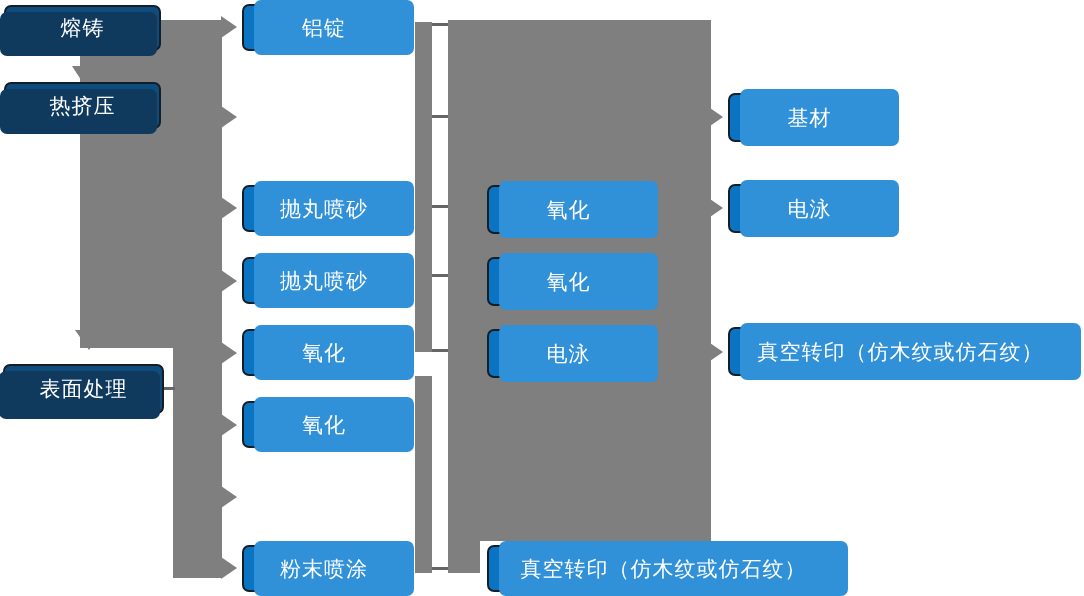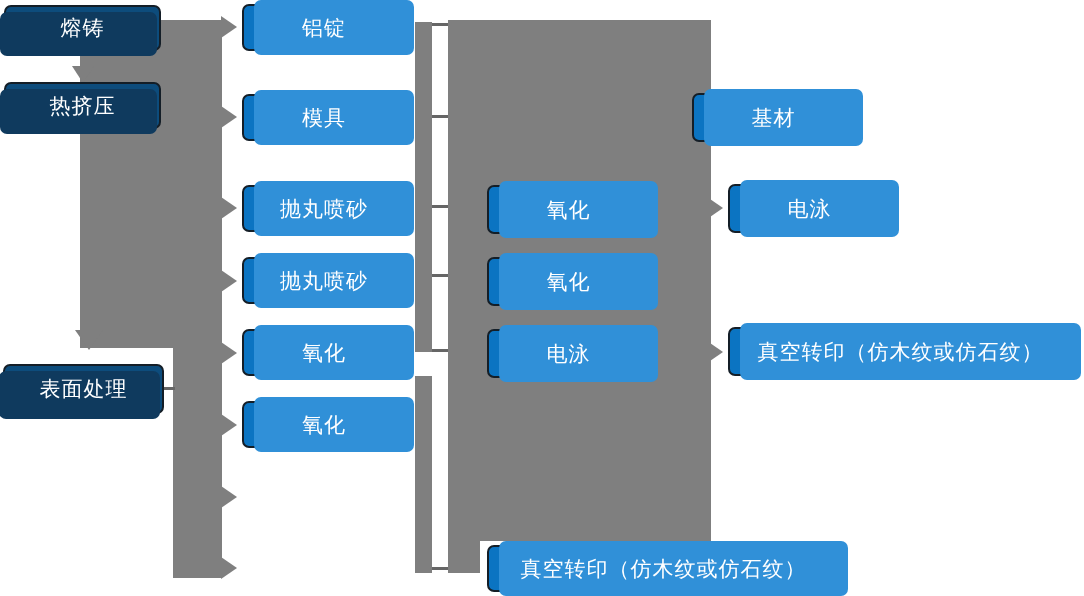--- a/index.html
+++ b/index.html
@@ -78,50 +78,50 @@
   <div class="node stage" style="left:4px;top:82px;width:157px;height:47px">
       <span>热挤压</span>
     </div>
   <div class="node stage" style="left:3px;top:364px;width:161px;height:50px">
       <span>表面处理</span>
     </div>
 
   <div class="node process" style="left:242px;top:4px;width:164px;height:47px">
       <span>铝锭</span>
     </div>
-  <div class="node process" style="left:242px;top:94px;width:164px;height:47px">
-      <span>模具</span>
-    </div>
   <div class="node process" style="left:242px;top:185px;width:164px;height:47px">
       <span>抛丸喷砂</span>
     </div>
   <div class="node process" style="left:242px;top:257px;width:164px;height:47px">
       <span>抛丸喷砂</span>
     </div>
   <div class="node process" style="left:242px;top:329px;width:164px;height:47px">
       <span>氧化</span>
     </div>
   <div class="node process" style="left:242px;top:401px;width:164px;height:47px">
       <span>氧化</span>
+    </div>
+  <div class="node process" style="left:242px;top:545px;width:164px;height:47px">
+      <span>粉末喷涂</span>
     </div>
 
   <div class="node process" style="left:487px;top:185px;width:163px;height:49px">
       <span>氧化</span>
     </div>
   <div class="node process" style="left:487px;top:257px;width:163px;height:49px">
       <span>氧化</span>
     </div>
   <div class="node process" style="left:487px;top:329px;width:163px;height:49px">
       <span>电泳</span>
     </div>
   <div class="node process" style="left:487px;top:545px;width:353px;height:47px">
       <span>真空转印（仿木纹或仿石纹）</span>
     </div>
 
-  <div class="node process" style="left:692px;top:93px;width:163px;height:49px">
+  <div class="node process" style="left:728px;top:93px;width:163px;height:49px">
       <span>基材</span>
     </div>
   <div class="node process" style="left:728px;top:184px;width:163px;height:49px">
       <span>电泳</span>
     </div>
   <div class="node process" style="left:728px;top:327px;width:345px;height:49px">
       <span>真空转印（仿木纹或仿石纹）</span>
     </div>
 
 </div>

